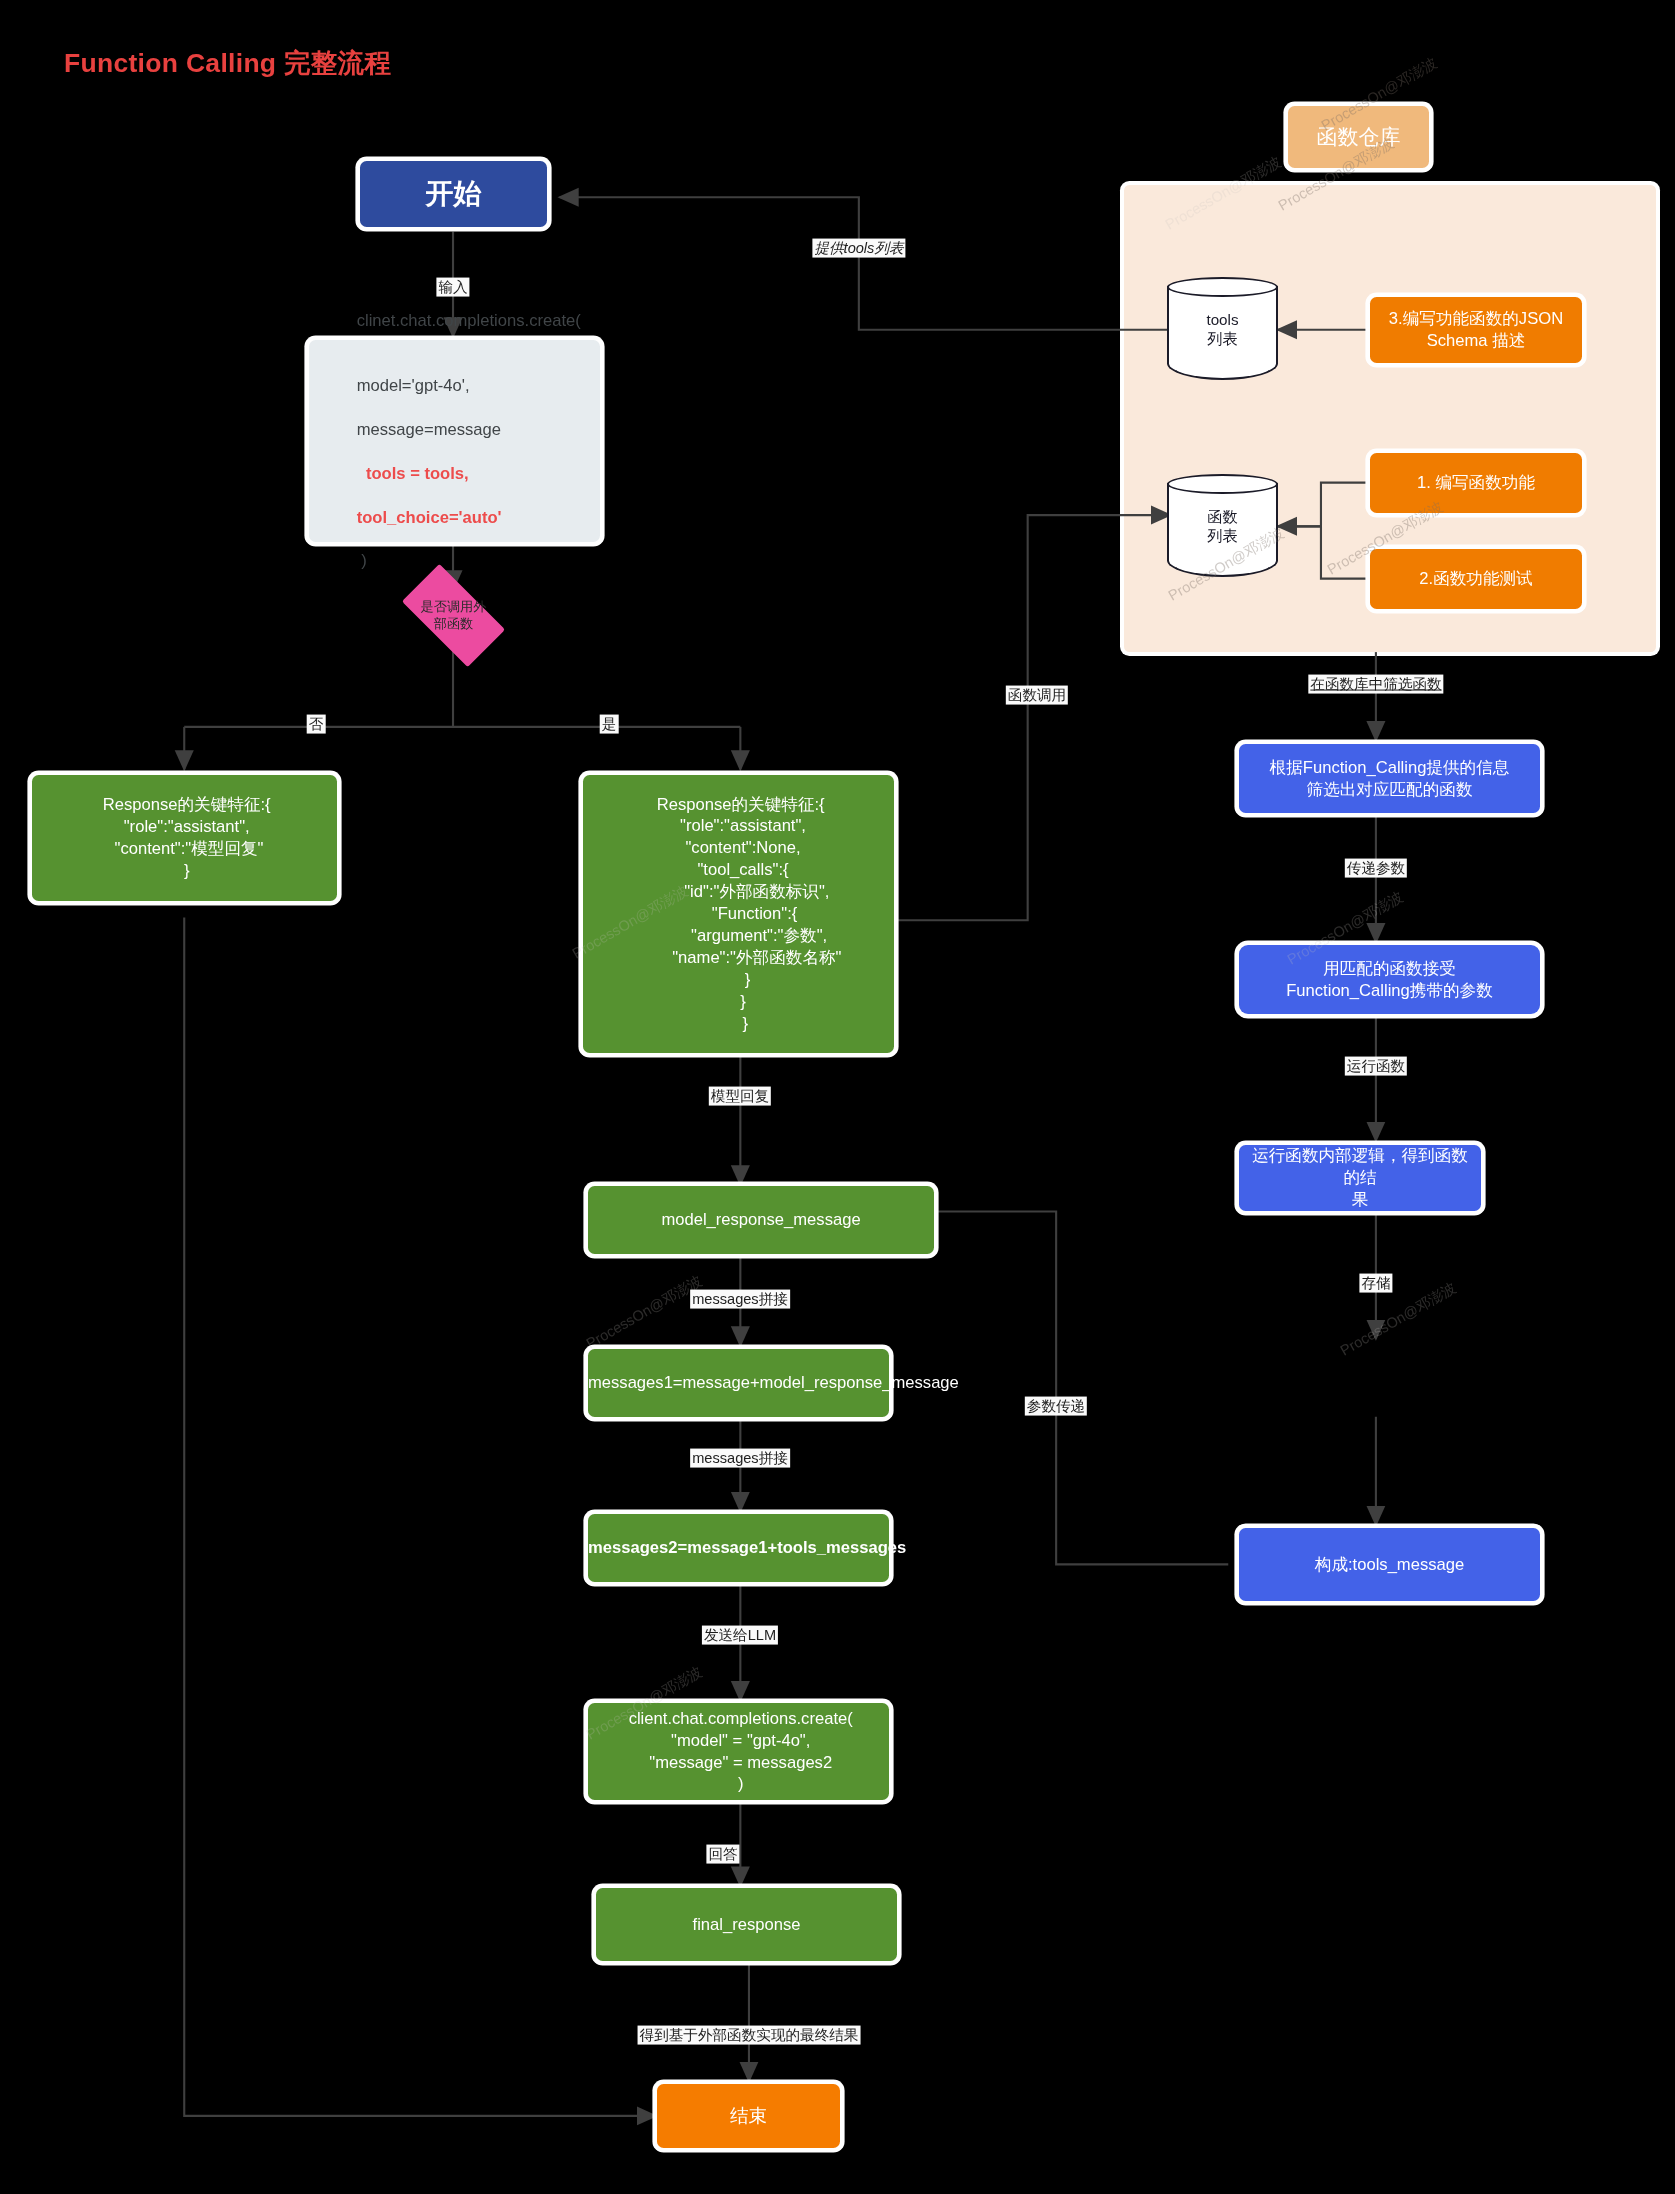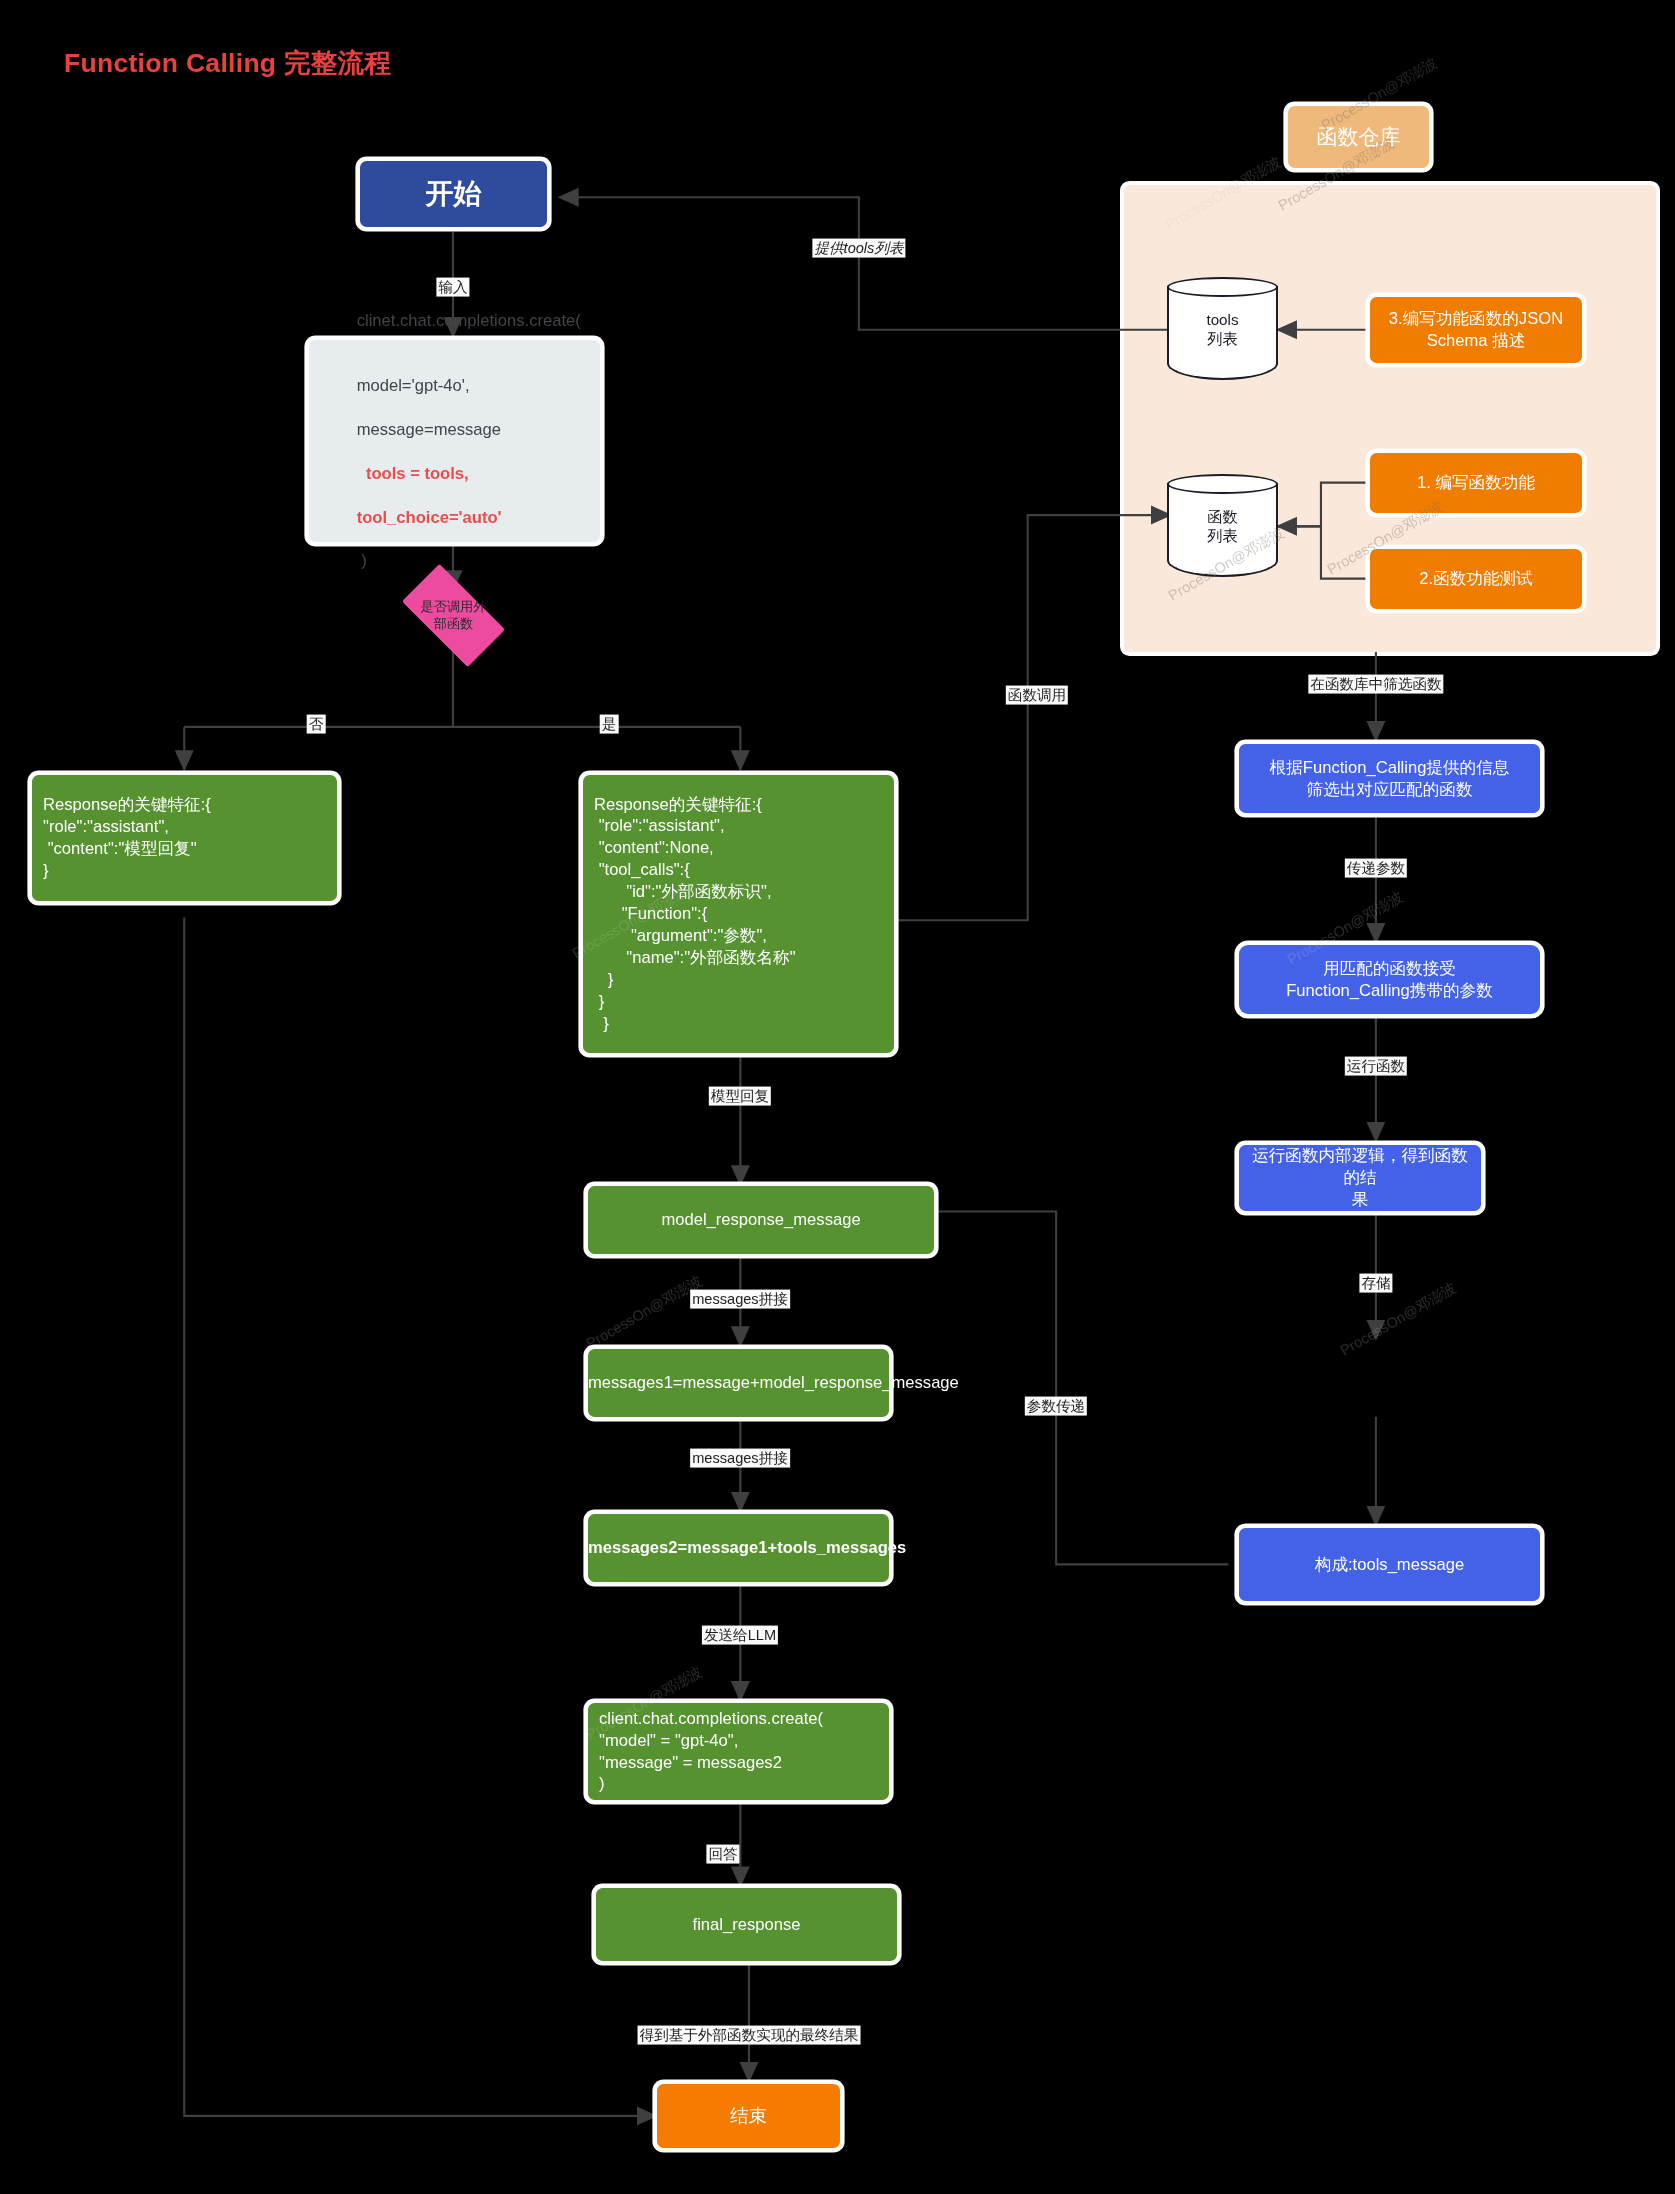--- a/index.html
+++ b/index.html
@@ -22,21 +22,21 @@
     z-index:5;
   }
   .node .txt{width:100%;padding:0 6.6px;line-height:1.32;white-space:pre-wrap;}
 
   .n-start{background:#2e4b9e;color:#fff;font-size:28px;font-weight:bold;}
   .n-code{background:#e7ecef;color:#404548;font-size:16.6px;justify-content:flex-start;}
   .n-code .txt{text-align:left;padding-left:20px;}
   .n-code .hl{color:#ed4c4c;font-weight:bold;}
   .n-green{background:#569230;color:#fff;font-size:16.6px;}
   .n-green-left{justify-content:flex-start;}
-  .n-green-left .txt{text-align:left;padding-left:11px;}
+  .n-green-left .txt{text-align:center;padding-left:11px;}
   .n-blue{background:#4362e8;color:#fff;font-size:16.6px;}
   .n-orange{background:#f07c00;color:#fff;font-size:16.6px;}
   .n-orange-title{background:#f0b97c;color:#fff;font-size:21px;}
   .n-end{background:#f57c00;color:#fff;font-size:18.5px;}
 
   .diamond{
     position:absolute;z-index:6;
     display:flex;align-items:center;justify-content:center;
   }
   .diamond .dshape{
@@ -278,21 +278,21 @@
 
   <div class="node n-blue" style="left:1239px;top:1528px;width:301px;height:73px;">
     <div class="txt">构成:tools_message</div>
   </div>
 
   <div class="elabel" style="left:453px;top:287px;">输入</div>
   <div class="elabel" style="left:859px;top:248px;font-style:italic;">提供tools列表</div>
   <div class="elabel" style="left:316px;top:724px;">否</div>
   <div class="elabel" style="left:609px;top:724px;">是</div>
   <div class="elabel" style="left:1037px;top:695px;">函数调用</div>
-  <div class="elabel" style="left:1376px;top:684px;">在函数库中筛选函数</div>
+  <div class="elabel" style="left:1376px;top:684px;text-decoration:underline;">在函数库中筛选函数</div>
   <div class="elabel" style="left:1376px;top:868px;">传递参数</div>
   <div class="elabel" style="left:1376px;top:1066px;">运行函数</div>
   <div class="elabel" style="left:1376px;top:1283px;">存储</div>
   <div class="elabel" style="left:740px;top:1096px;">模型回复</div>
   <div class="elabel" style="left:740px;top:1299px;">messages拼接</div>
   <div class="elabel" style="left:740px;top:1458px;">messages拼接</div>
   <div class="elabel" style="left:1056px;top:1406px;">参数传递</div>
   <div class="elabel" style="left:740px;top:1635px;">发送给LLM</div>
   <div class="elabel" style="left:723px;top:1854px;">回答</div>
   <div class="elabel" style="left:749px;top:2035px;">得到基于外部函数实现的最终结果</div>

